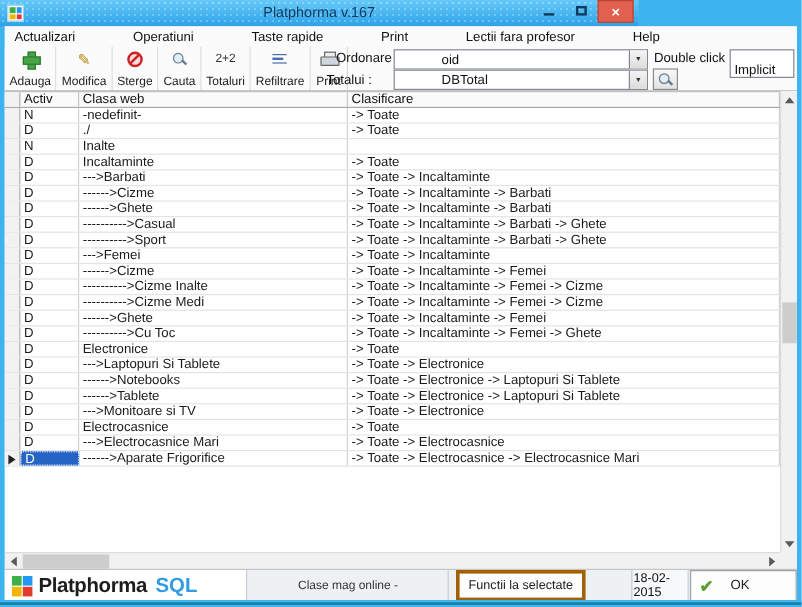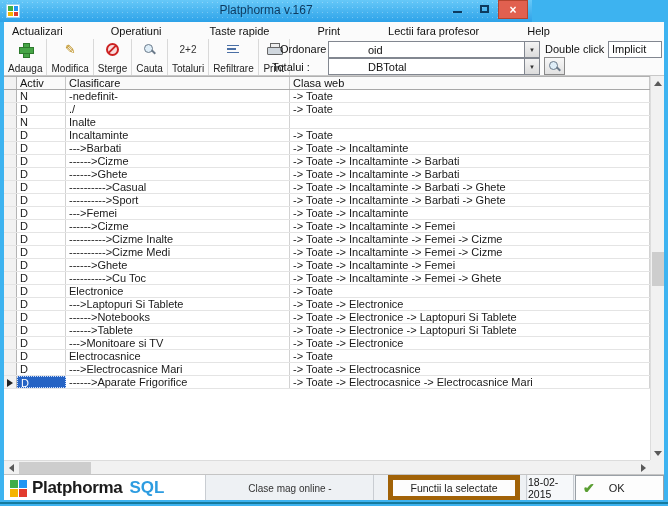--- a/index.html
+++ b/index.html
@@ -71,21 +71,21 @@
   .ic-list i:nth-child(1){width:12px}.ic-list i:nth-child(2){width:9px}.ic-list i:nth-child(3){width:12px}
   .ic-print { position: relative; width: 14px; height: 12px; }
   .ic-print::before { content:""; position: absolute; left: 3px; top: 0; width: 8px; height: 4px; background: #eee; border: 1px solid #666; }
   .ic-print::after { content:""; position: absolute; left: 0; top: 4px; width: 14px; height: 6px; background: #cfd6dd; border: 1px solid #666; border-radius: 1px; }
   .ic-check { color: #5a9e32; font-size: 14px; font-weight: bold; }
   
   .fld-label { position: absolute; font-size: 11px; color: #111; }
   .combo { position: absolute; height: 17px; background: #fff; border: 1px solid #828790; display: flex; align-items: center; }
   .combo .val { flex: 1; padding: 0 3px; font-size: 11px; margin-left: 36px; }
   .combo .arrow-btn { width: 15px; height: 100%; background: linear-gradient(#f4f4f4,#dcdcdc); border-left: 1px solid #828790; display: flex; align-items: center; justify-content: center; font-size: 6px; color: #333; }
-  .editbox { position: absolute; height: 17px; background: #fff; border: 1px solid #828790; padding: 1px 3px; font-size: 11px; }
+  .editbox { position: absolute; height: 17px; background: #fff; border: 1px solid #828790; padding: 11px 3px; font-size: 11px; }
   .mini-btn { position: absolute; width: 21px; height: 18px; background: linear-gradient(#f8f8f8,#e2e2e2); border: 1px solid #8a8a8a; display: flex; align-items: center; justify-content: center; }
   
   .grid { position: absolute; left: 0; top: 54px; width: 646px; height: 384px; background: #fff; border-top: 1px solid #b0b0b0; }
   .grid-head, .grid-row { display: grid; grid-template-columns: 13px 49px 224px 1fr; height: 13px; line-height: 12px; font-size: 11px; }
   .grid-head { border-bottom: 1px solid #a8a8a8; background: #fafafa; }
   .gcell { padding: 0 3px; border-right: 1px solid #c6c6c6; white-space: nowrap; overflow: hidden; }
   .gutter { background: #f2f2f2; border-right: 1px solid #b4b4b4; position: relative; }
   .grid-row { border-bottom: 1px solid #e4e4e4; }
   .grid-row .gcell { border-right: 1px solid #d2d2d2; color: #1a1a1a; }
   .grid-row.selected .cell-activ { background: #2563c4; color: #fff; border: 1px dotted #cfe0ff; }
@@ -108,21 +108,21 @@
   .statusbar { position: absolute; left: 0; top: 452px; width: 660px; height: 26px; background: #eef1f4; border-top: 1px solid #c4c4c4; }
   .sb-panel { position: absolute; top: 0; height: 26px; border-right: 1px solid #c9cdd2; display: flex; align-items: center; }
   .brand { left: 0; width: 202px; background: #fff; padding-left: 6px; gap: 5px; }
   .brand-icon { width: 17px; height: 17px; display: grid; grid-template-columns: 1fr 1fr; grid-template-rows: 1fr 1fr; gap: 1px; }
   .brand-icon i { display: block; }
   .brand-icon i:nth-child(1){background:#3fae49}.brand-icon i:nth-child(2){background:#2196f3}
   .brand-icon i:nth-child(3){background:#f5b400}.brand-icon i:nth-child(4){background:#e23b2e}
   .brand-name { font-size: 17px; font-weight: bold; color: #1c1c1c; letter-spacing: -.3px; }
   .brand-sql { font-size: 17px; font-weight: bold; color: #2d9ce0; margin-left: 2px; }
   .ctx-panel { left: 203px; width: 167px; justify-content: center; font-size: 10px; color: #333; }
-  .fn-btn { left: 384px; width: 132px; background: #fdfdfd; border: 5px solid #a16207; justify-content: center; font-size: 10.5px; color: #222; top: 0; }
+  .fn-btn { left: 376px; width: 108px; background: #fdfdfd; border: 3px solid #a16207; justify-content: center; font-size: 10.5px; color: #222; top: 0; }
   .empty-panel { left: 501px; width: 22px; }
   .date-panel { left: 524px; width: 46px; justify-content: center; font-size: 10.5px; background: #f6f8fa; }
   .ok-btn { left: 571px; width: 89px; background: #fdfdfd; border: 1px solid #9aa0a6; font-size: 11px; color: #222; padding-left: 7px; gap: 14px; }
   
   .bottom-strip { position: absolute; left: 0; top: 500px; width: 668px; height: 6px; background: #3db3f0; }
   .bottom-strip::after { content:""; position: absolute; left: 0; top: 2px; width: 668px; height: 2px; background: #157a9e; }
 </style>
 </head>
 <body>
 
@@ -224,22 +224,22 @@
       </div>
       <div class="mini-btn" style="left:540px; top:18px;">
         <span class="ic-search"></span>
       </div>
     </div>
 
     <div class="grid">
       <div class="grid-head">
         <div class="gutter"></div>
         <div class="gcell">Activ</div>
+        <div class="gcell">Clasa web</div>
         <div class="gcell">Clasificare</div>
-        <div class="gcell">Clasa web</div>
       </div>
       <div>
           <div class="grid-row">
         <div class="gutter gcell-gutter"></div>
         <div class="gcell cell-activ">N</div>
         <div class="gcell cell-clasa">-nedefinit-</div>
         <div class="gcell cell-clasif">-&gt; Toate</div>
       </div>
           <div class="grid-row">
         <div class="gutter gcell-gutter"></div>

